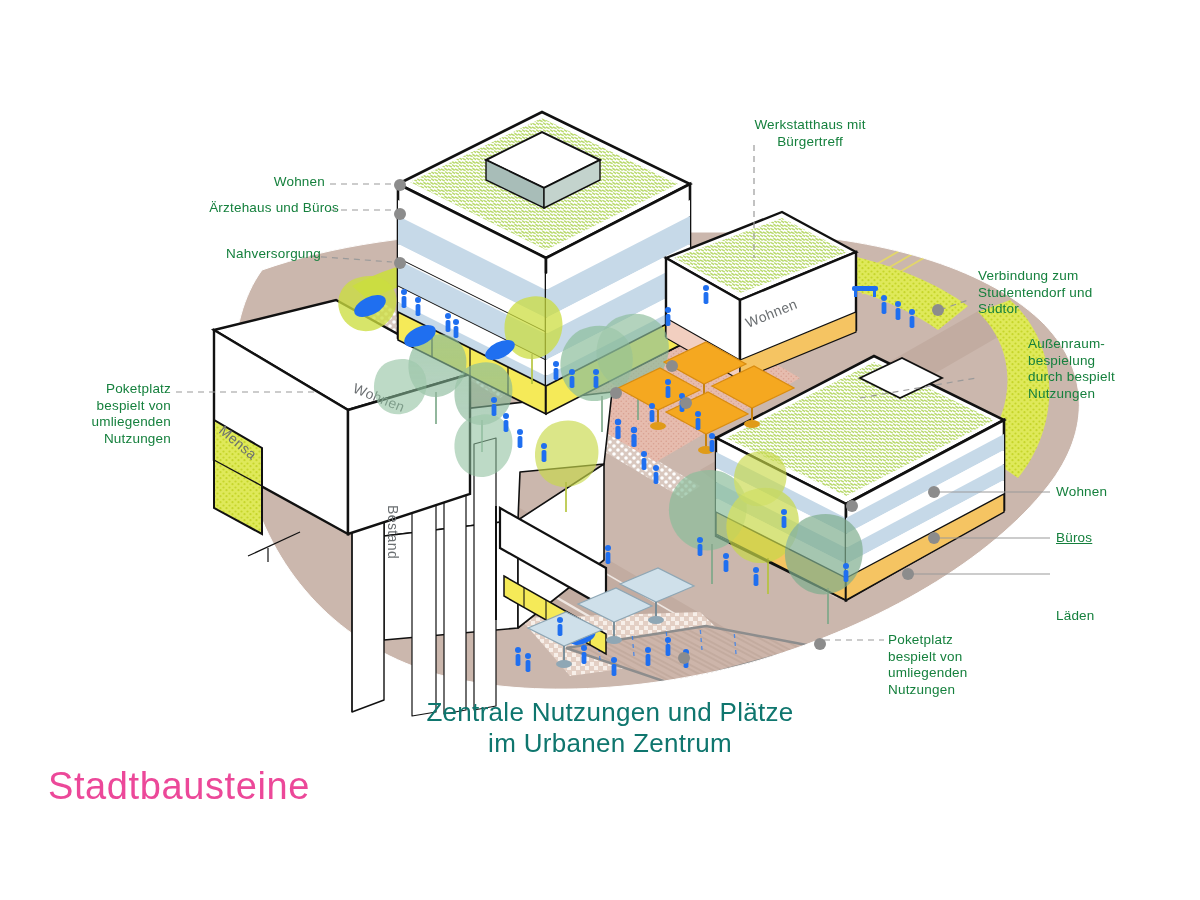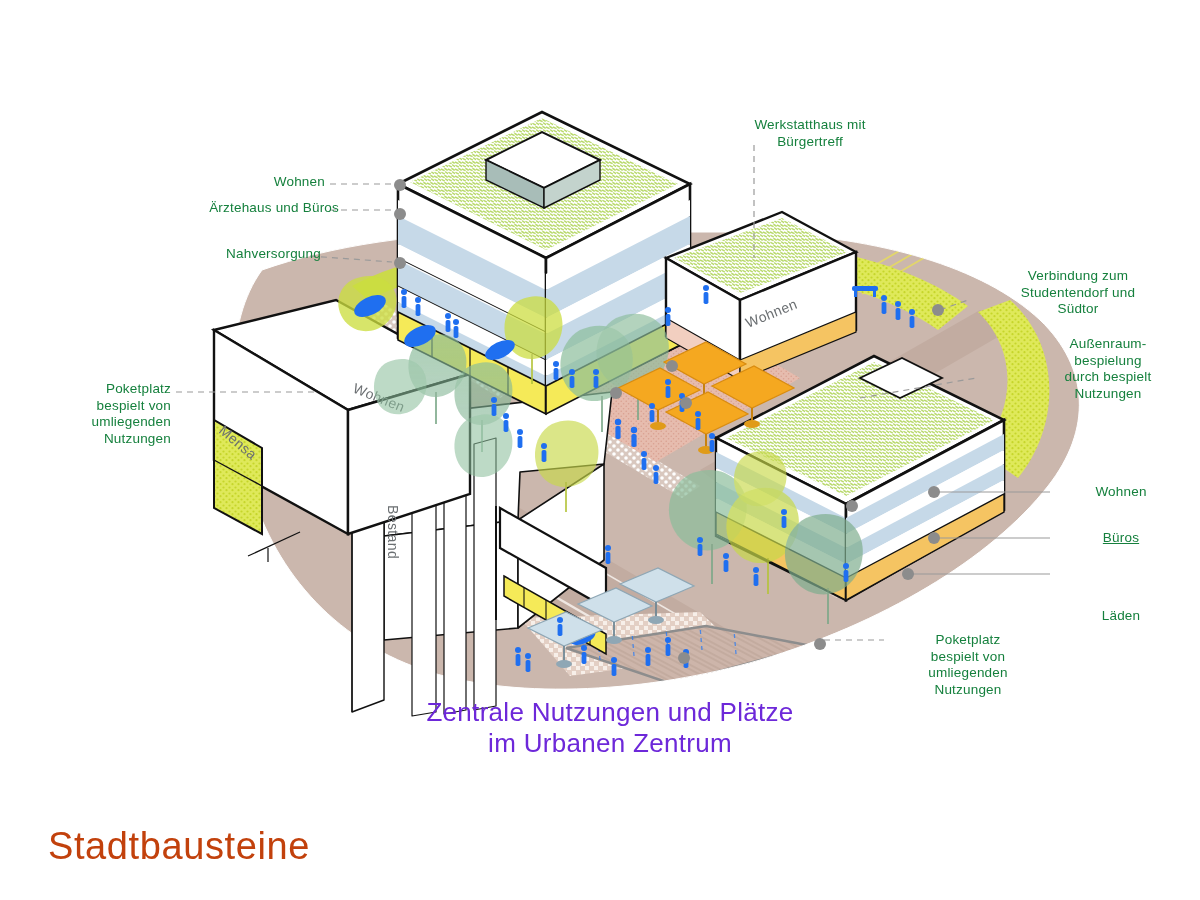--- a/index.html
+++ b/index.html
@@ -5,27 +5,27 @@
   html,body{margin:0;padding:0;background:#ffffff;}
   body{width:1200px;height:900px;overflow:hidden;
        font-family:"Liberation Sans","DejaVu Sans",sans-serif;color:#3a3a3a;}
   #stage{position:relative;width:1200px;height:900px;background:#fff;}
   svg#scene{position:absolute;left:0;top:0;width:1200px;height:900px;}
 
   .lbl{position:absolute;font-family:"Liberation Sans",sans-serif;
        font-size:13.5px;line-height:16.5px;color:#15803d;letter-spacing:.2px;
        white-space:pre-line;font-weight:300;}
   .lbl.r{text-align:right;}
-  .lbl.l{text-align:center;}
+  .lbl.l{text-align:left;}
 
   #title{position:absolute;left:330px;top:697px;width:560px;text-align:center;
-         font-size:26px;line-height:31px;color:#6d28d9;letter-spacing:.3px;
+         font-size:26px;line-height:31px;color:#0f766e;letter-spacing:.3px;
          white-space:pre-line;font-weight:300;}
-  #deck-title{position:absolute;left:48px;top:825px;font-size:38px;
-         color:#c2410c;letter-spacing:.6px;font-weight:300;}
+  #deck-title{position:absolute;left:48px;top:765px;font-size:38px;
+         color:#ec4899;letter-spacing:.6px;font-weight:300;}
 
   .bld-cap{font-family:"Liberation Sans",sans-serif;font-size:14px;fill:#6b6f72;
            font-weight:300;letter-spacing:.4px;}
 </style>
 </head>
 <body>
 
 <div id="stage">
 
   <svg id="scene" viewBox="0 0 1200 900">

